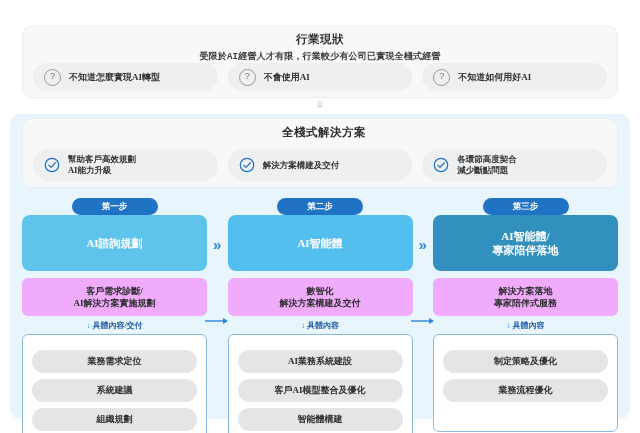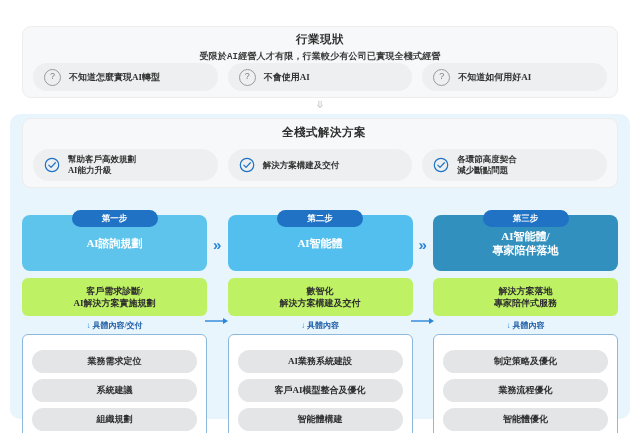--- a/index.html
+++ b/index.html
@@ -80,32 +80,32 @@
   
   .cols{
     position:absolute;left:12px;top:84px;width:596px;height:212px;
     display:flex;align-items:flex-start;
   }
   .col{position:relative;width:185px;flex:none;padding-top:9px;}
   .gap{flex:1 1 0;display:flex;align-items:flex-start;justify-content:center;padding-top:38px;}
   .chev-next{color:#2a86d8;font-size:15px;font-weight:bold;font-family:"Liberation Sans",sans-serif;}
 
   .step-badge{
-    position:absolute;left:50%;top:12px;transform:translateX(-50%);
+    position:absolute;left:50%;top:0;transform:translateX(-50%);
     min-width:62px;height:17px;border-radius:9px;background:#1f72c4;
     color:#fff;font-size:8.5px;font-weight:bold;line-height:17px;
     text-align:center;padding:0 12px;z-index:3;white-space:nowrap;
   }
   .col-head{
     height:56px;border-radius:8px;display:flex;align-items:center;
     justify-content:center;text-align:center;color:#fff;
     font-size:11px;font-weight:bold;line-height:14px;margin-top:8px;
   }
   .col-sub{
-    margin-top:7px;height:38px;background:#bef264;border-radius:6px;
+    margin-top:7px;height:38px;background:#f0abfc;border-radius:6px;
     display:flex;align-items:center;justify-content:center;text-align:center;
     font-size:9px;font-weight:bold;color:#2e2e2e;line-height:12px;
   }
   .col-arrow{
     margin-top:4px;text-align:center;font-size:8px;font-weight:bold;color:#1f5fa8;
   }
   .col-arrow .dn{color:#2a86d8;font-family:"Liberation Sans",sans-serif;margin-right:2px;}
   .col-box{
     margin-top:3px;border:1px solid #8db8dd;border-radius:6px;background:#fff;
     padding:15px 9px;box-sizing:border-box;
@@ -232,19 +232,18 @@
         <div class="col-head" style="background:#3190bd;white-space:pre-line">AI智能體/
 專家陪伴落地</div>
         <div class="col-sub" style="white-space:pre-line">解決方案落地
 專家陪伴式服務</div>
         <div class="col-arrow">
           <span class="dn">↓</span><span>具體內容</span>
         </div>
         <div class="col-box">
           <div class="item">制定策略及優化</div>
           <div class="item">業務流程優化</div>
-          <div class="item">智能體優化</div>
         </div>
       </div>
 
     </div>
   </div>
 </div>
 
 </body></html>

